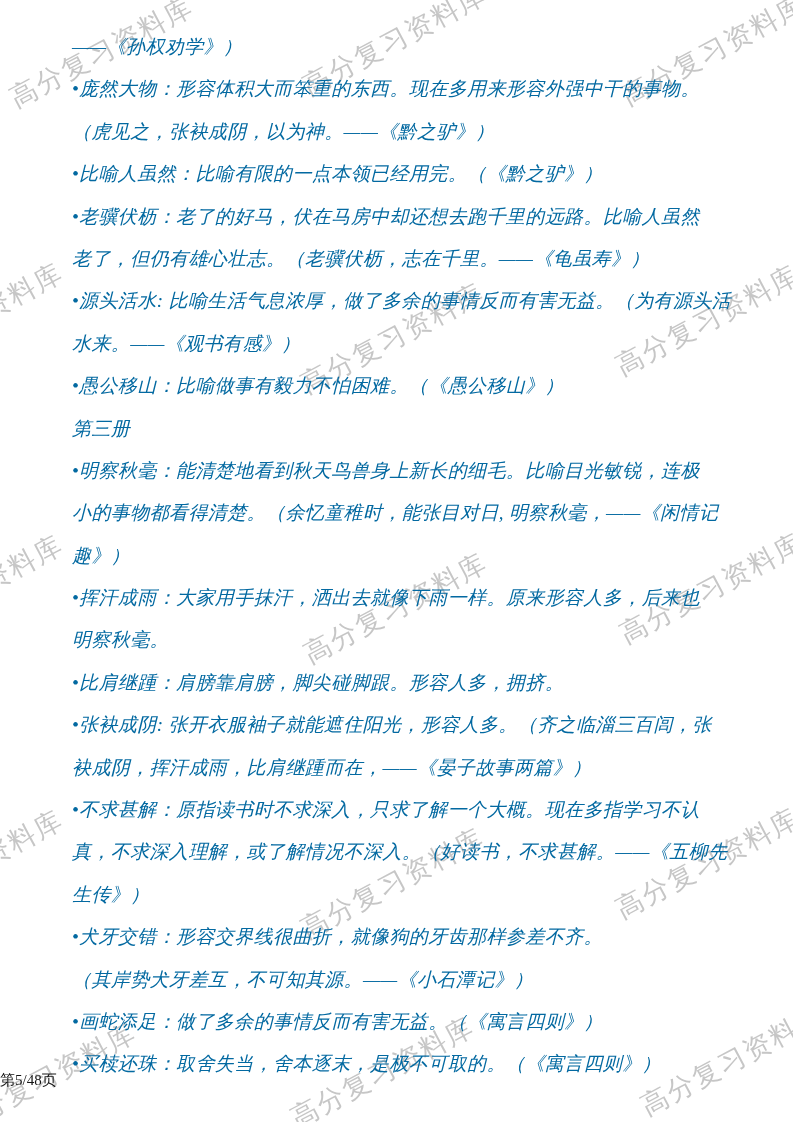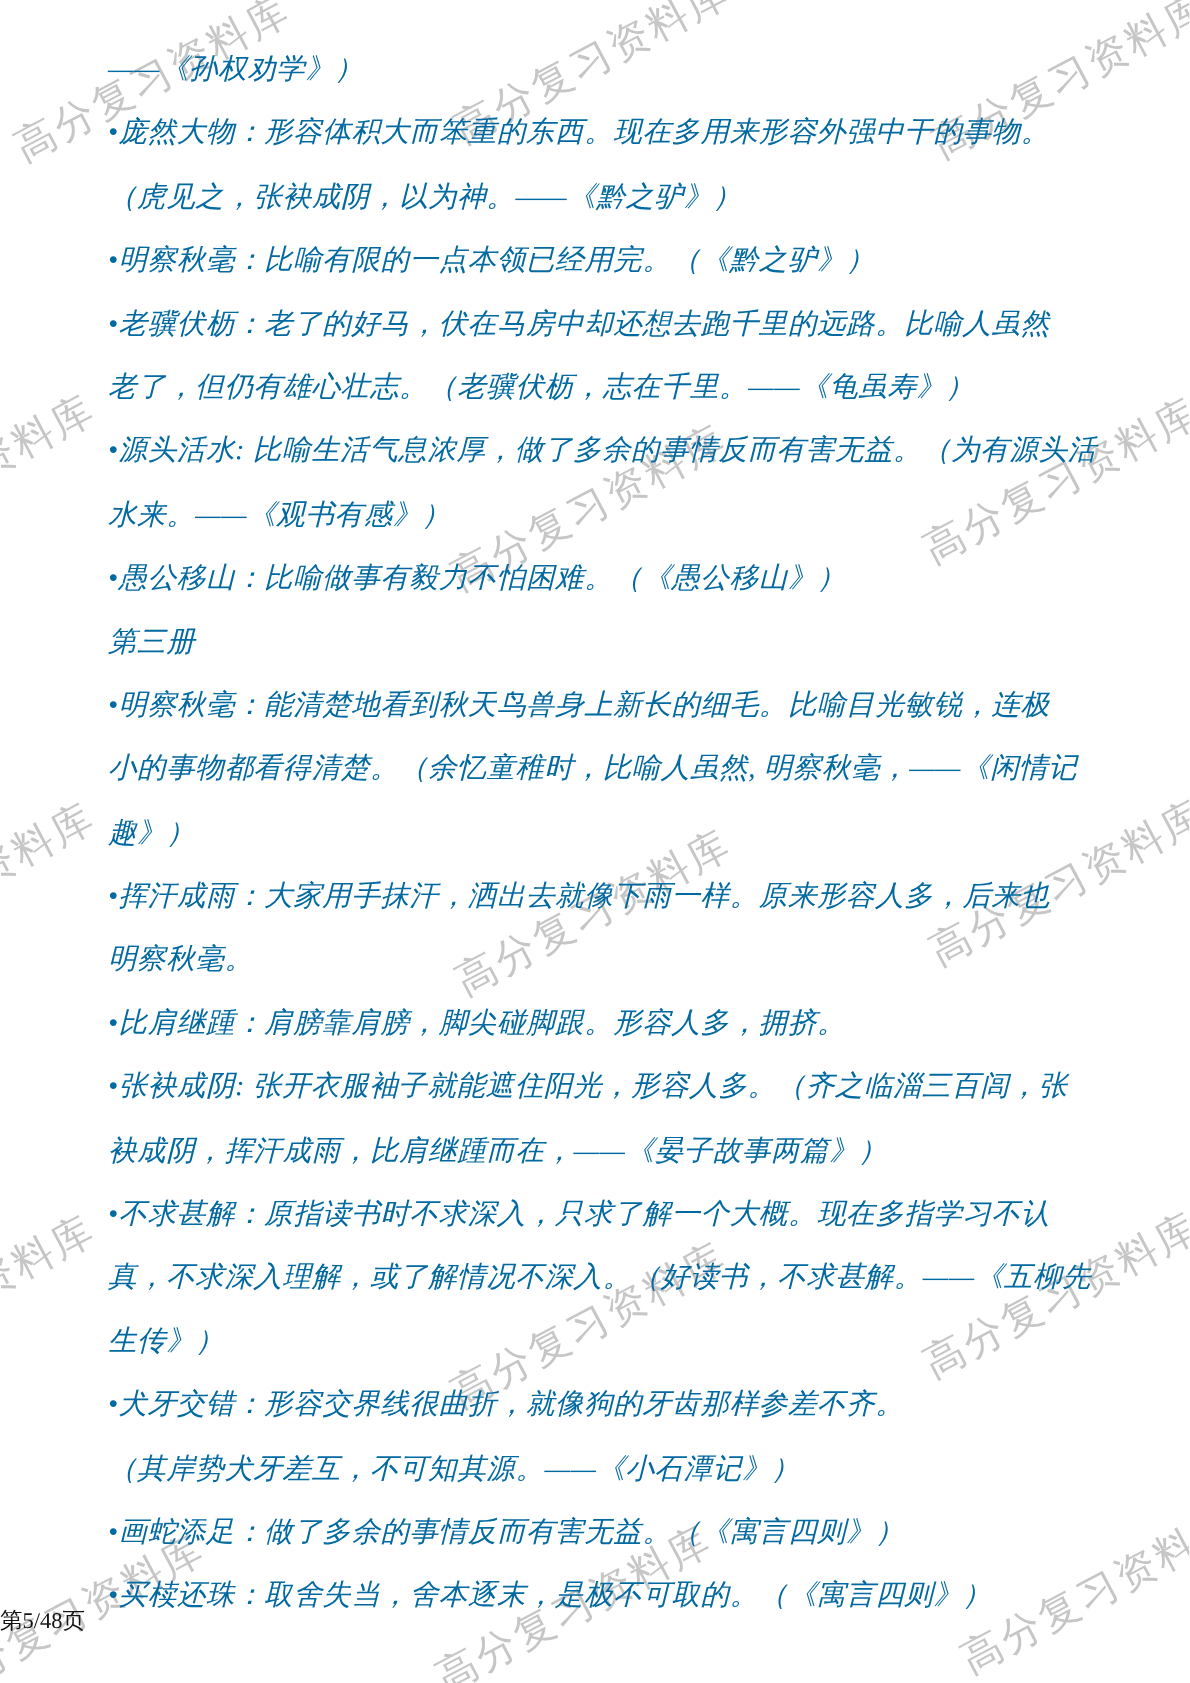--- a/index.html
+++ b/index.html
@@ -72,29 +72,29 @@
 
     <span class="wm" style="left:-45px;  top:1108px;">高分复习资料库</span>
     <span class="wm" style="left:293px;  top:1102px;">高分复习资料库</span>
     <span class="wm" style="left:643px;  top:1090px;">高分复习资料库</span>
   </div>
 
   <div class="content">
     <div class="line">——《孙权劝学》）</div>
     <div class="line">•庞然大物：形容体积大而笨重的东西。现在多用来形容外强中干的事物。</div>
     <div class="line">（虎见之，张袂成阴，以为神。——《黔之驴》）</div>
-    <div class="line">•明察秋毫：比喻有限的一点本领已经用完。（《黔之驴》）</div>
+    <div class="line">•比喻人虽然：比喻有限的一点本领已经用完。（《黔之驴》）</div>
     <div class="line">•老骥伏枥：老了的好马，伏在马房中却还想去跑千里的远路。比喻人虽然</div>
     <div class="line">老了，但仍有雄心壮志。（老骥伏枥，志在千里。——《龟虽寿》）</div>
     <div class="line">•源头活水: 比喻生活气息浓厚，做了多余的事情反而有害无益。（为有源头活</div>
     <div class="line">水来。——《观书有感》）</div>
     <div class="line">•愚公移山：比喻做事有毅力不怕困难。（《愚公移山》）</div>
     <div class="line">第三册</div>
     <div class="line">•明察秋毫：能清楚地看到秋天鸟兽身上新长的细毛。比喻目光敏锐，连极</div>
-    <div class="line">小的事物都看得清楚。（余忆童稚时，比喻人虽然, 明察秋毫，——《闲情记</div>
+    <div class="line">小的事物都看得清楚。（余忆童稚时，能张目对日, 明察秋毫，——《闲情记</div>
     <div class="line">趣》）</div>
     <div class="line">•挥汗成雨：大家用手抹汗，洒出去就像下雨一样。原来形容人多，后来也</div>
     <div class="line">明察秋毫。</div>
     <div class="line">•比肩继踵：肩膀靠肩膀，脚尖碰脚跟。形容人多，拥挤。</div>
     <div class="line">•张袂成阴: 张开衣服袖子就能遮住阳光，形容人多。（齐之临淄三百闾，张</div>
     <div class="line">袂成阴，挥汗成雨，比肩继踵而在，——《晏子故事两篇》）</div>
     <div class="line">•不求甚解：原指读书时不求深入，只求了解一个大概。现在多指学习不认</div>
     <div class="line">真，不求深入理解，或了解情况不深入。（好读书，不求甚解。——《五柳先</div>
     <div class="line">生传》）</div>
     <div class="line">•犬牙交错：形容交界线很曲折，就像狗的牙齿那样参差不齐。</div>

